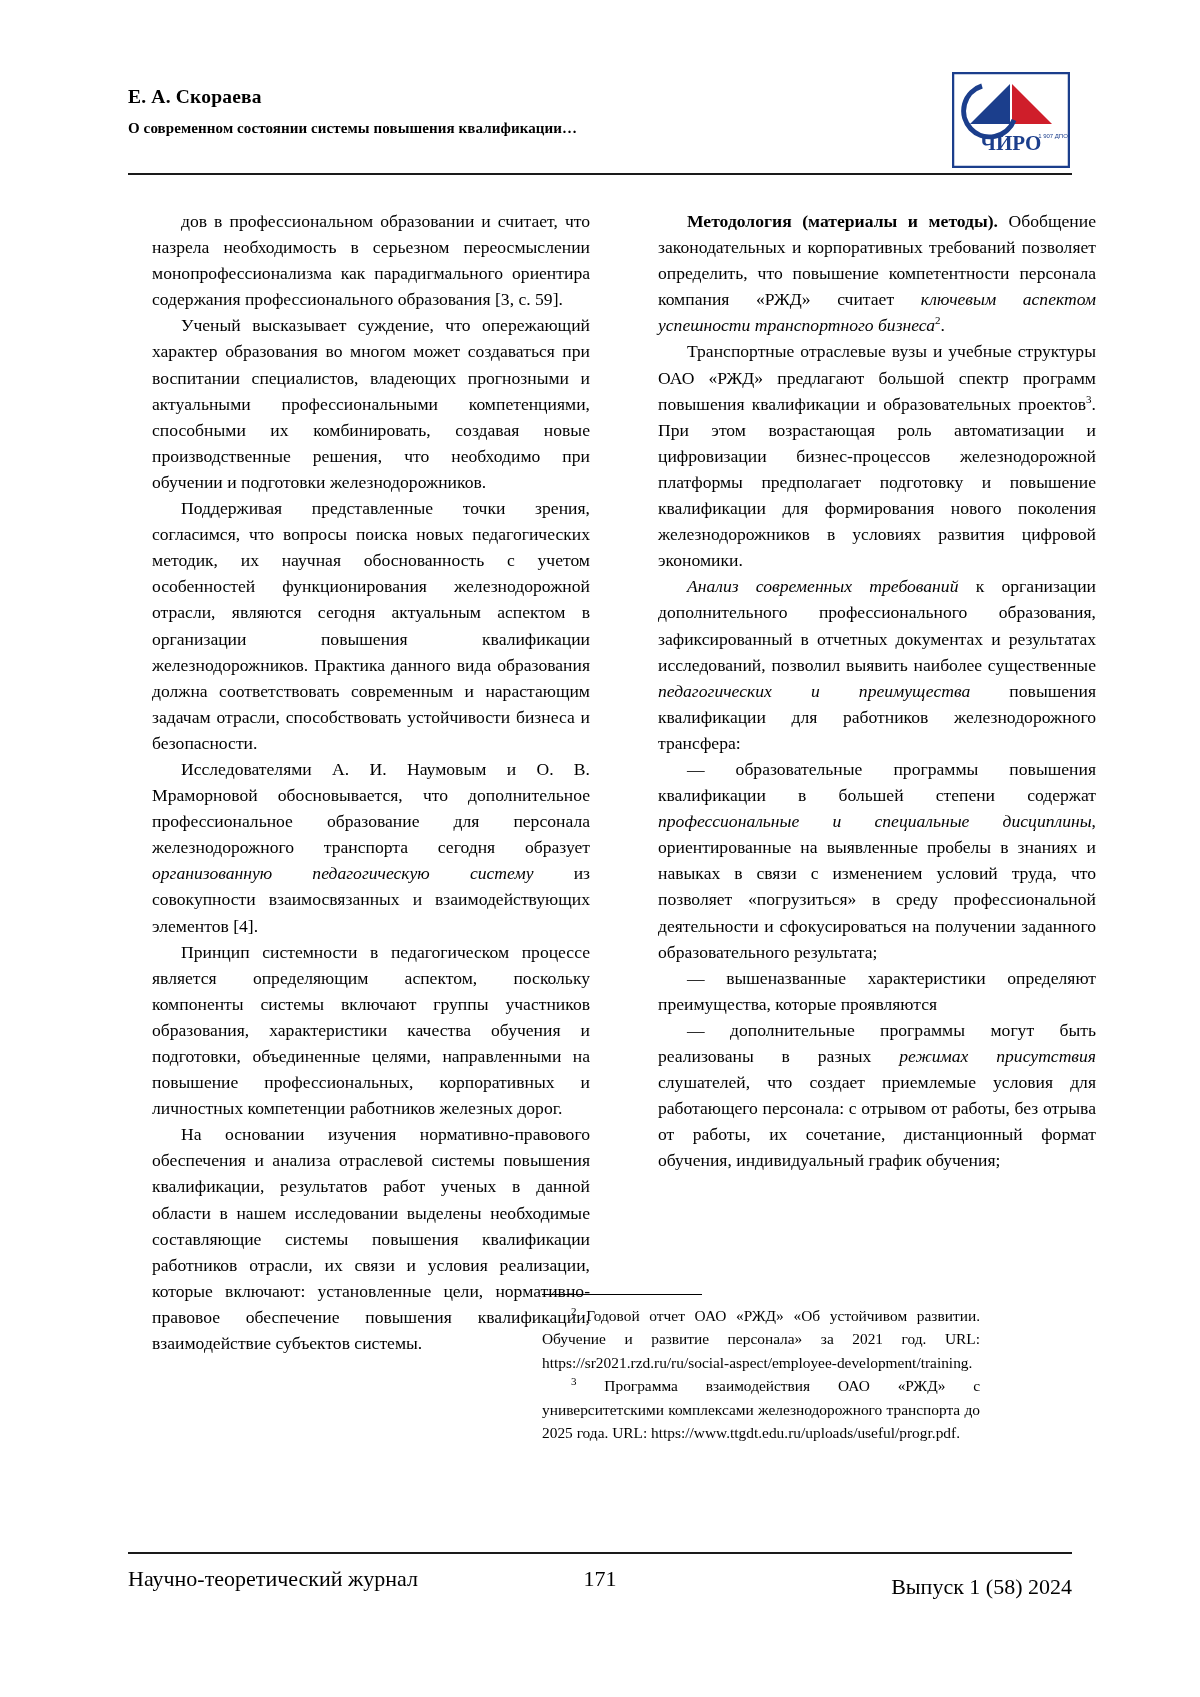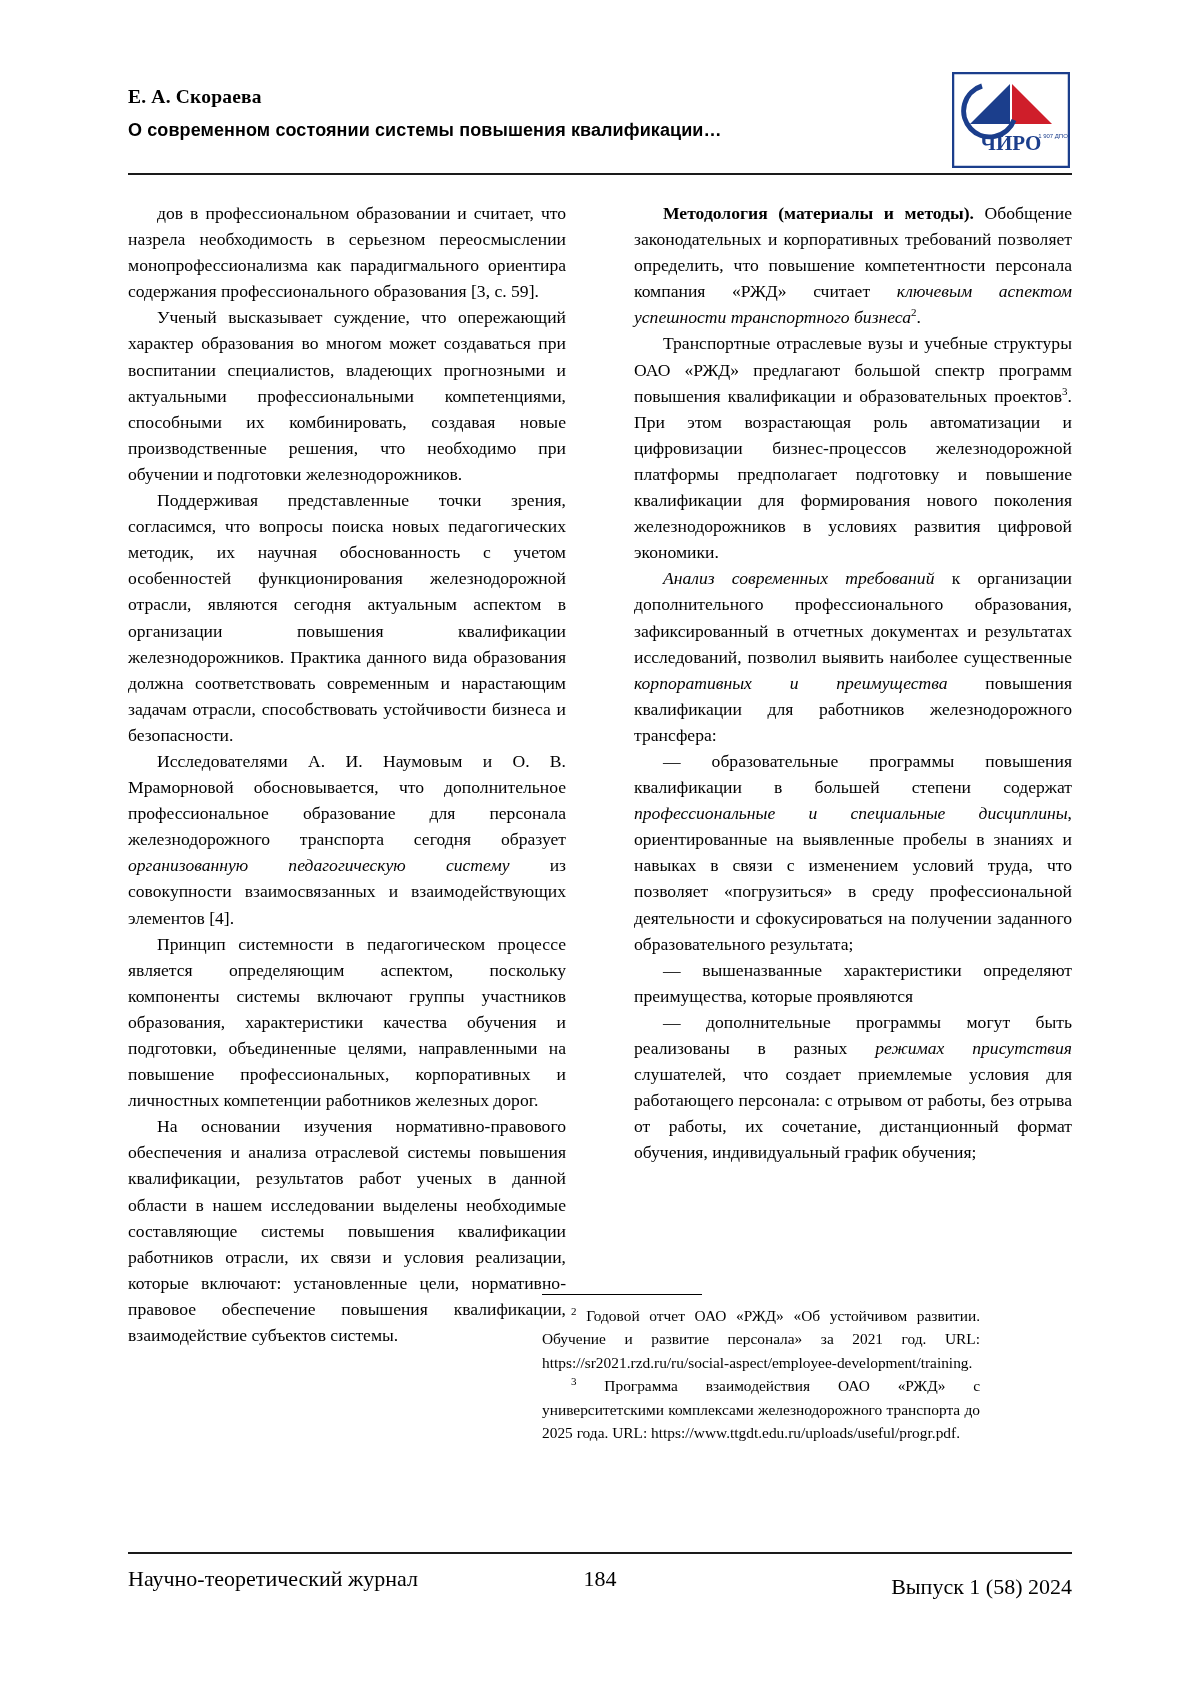--- a/index.html
+++ b/index.html
@@ -38,23 +38,23 @@
     width: 740px;
   }
   .header-author {
     font-family: "Liberation Serif", serif;
     font-weight: bold;
     font-size: 19.5px;
     letter-spacing: 0.2px;
     margin-bottom: 12px;
   }
   .header-title {
-    font-family: Liberation Sans, sans-serif;
+    font-family: Liberation Serif, serif;
     font-weight: bold;
-    font-size: 18px;
+    font-size: 15px;
     letter-spacing: 0.1px;
   }
   .header-rule {
     position: absolute;
     left: 0;
     top: 101px;
     width: 944px;
     height: 2px;
     background: #1a1a1a;
   }
@@ -71,22 +71,23 @@
 
   
   .columns {
     position: absolute;
     left: 128px;
     top: 200px;
     width: 944px;
   }
   .col {
     position: absolute;
-    top: 0;
+    top: 8px;
     width: 438px;
+    margin-left: 24px;
   }
   .col-left { left: 0; }
   .col-right { left: 506px; }
 
   p.body {
     margin: 0;
     font-size: 17.6px;
     line-height: 26.1px;
     text-align: justify;
     text-justify: inter-word;
@@ -180,38 +181,38 @@
 
       <p class="body">Принцип системности в педагогическом процессе является определяющим аспектом, поскольку компоненты системы включают группы участников образования, характеристики качества обучения и подготовки, объединенные целями, направленными на повышение профессиональных, корпоративных и личностных компетенции работников железных дорог.</p>
       <p class="body">На основании изучения нормативно-правового обеспечения и анализа отраслевой системы повышения квалификации, результатов работ ученых в данной области в нашем исследовании выделены необходимые составляющие системы повышения квалификации работников отрасли, их связи и условия реализации, которые включают: установленные цели, нормативно-правовое обеспечение повышения квалификации, взаимодействие субъектов системы.</p>
     </div>
 
     <div class="col col-right">
       <p class="body"><span class="b">Методология (материалы и методы).</span><span> Обобщение законодательных и корпоративных требований позволяет определить, что повышение компетентности персонала компания «РЖД» считает </span><span class="i">ключевым аспектом успешности транспортного бизнеса</span><sup>2</sup><span>.</span></p>
 
       <p class="body"><span>Транспортные отраслевые вузы и учебные структуры ОАО «РЖД» предлагают большой спектр программ повышения квалификации и образовательных проектов</span><sup>3</sup><span>. При этом возрастающая роль автоматизации и цифровизации бизнес-процессов железнодорожной платформы предполагает подготовку и повышение квалификации для формирования нового поколения железнодорожников в условиях развития цифровой экономики.</span></p>
 
-      <p class="body"><span class="i">Анализ современных требований</span><span> к организации дополнительного профессионального образования, зафиксированный в отчетных документах и результатах исследований, позволил выявить наиболее существенные </span><span class="i">корпоративных и преимущества</span><span> повышения квалификации для работников железнодорожного трансфера:</span></p>
+      <p class="body"><span class="i">Анализ современных требований</span><span> к организации дополнительного профессионального образования, зафиксированный в отчетных документах и результатах исследований, позволил выявить наиболее существенные </span><span class="i">педагогических и преимущества</span><span> повышения квалификации для работников железнодорожного трансфера:</span></p>
 
       <p class="body"><span>— образовательные программы повышения квалификации в большей степени содержат </span><span class="i">профессиональные и специальные дисциплины</span><span>, ориентированные на выявленные пробелы в знаниях и навыках в связи с изменением условий труда, что позволяет «погрузиться» в среду профессиональной деятельности и сфокусироваться на получении заданного образовательного результата;</span></p>
 
       <p class="body">— вышеназванные характеристики определяют преимущества, которые проявляются</p>
 
       <p class="body"><span>— дополнительные программы могут быть реализованы в разных </span><span class="i">режимах присутствия</span><span> слушателей, что создает приемлемые условия для работающего персонала: с отрывом от работы, без отрыва от работы, их сочетание, дистанционный формат обучения, индивидуальный график обучения;</span></p>
     </div>
   </div>
 
   <div class="footnotes">
     <div class="fn-rule"></div>
     <p class="fn"><sup>2</sup>
       <span>Годовой отчет ОАО «РЖД» «Об устойчивом развитии. Обучение и развитие персонала» за 2021 год. URL: https://sr2021.rzd.ru/ru/social-aspect/employee-development/training.</span></p>
     <p class="fn"><sup>3</sup>
       <span>Программа взаимодействия ОАО «РЖД» с университетскими комплексами железнодорожного транспорта до 2025 года. URL: https://www.ttgdt.edu.ru/uploads/useful/progr.pdf.</span></p>
   </div>
 
   <div class="footer-rule"></div>
   <div class="footer">
     <span class="footer-left">Научно-теоретический журнал</span>
-    <span class="footer-center">184</span>
+    <span class="footer-center">171</span>
     <span class="footer-right">Выпуск 1 (58) 2024</span>
   </div>
 
 </div>
 
 </body></html>

